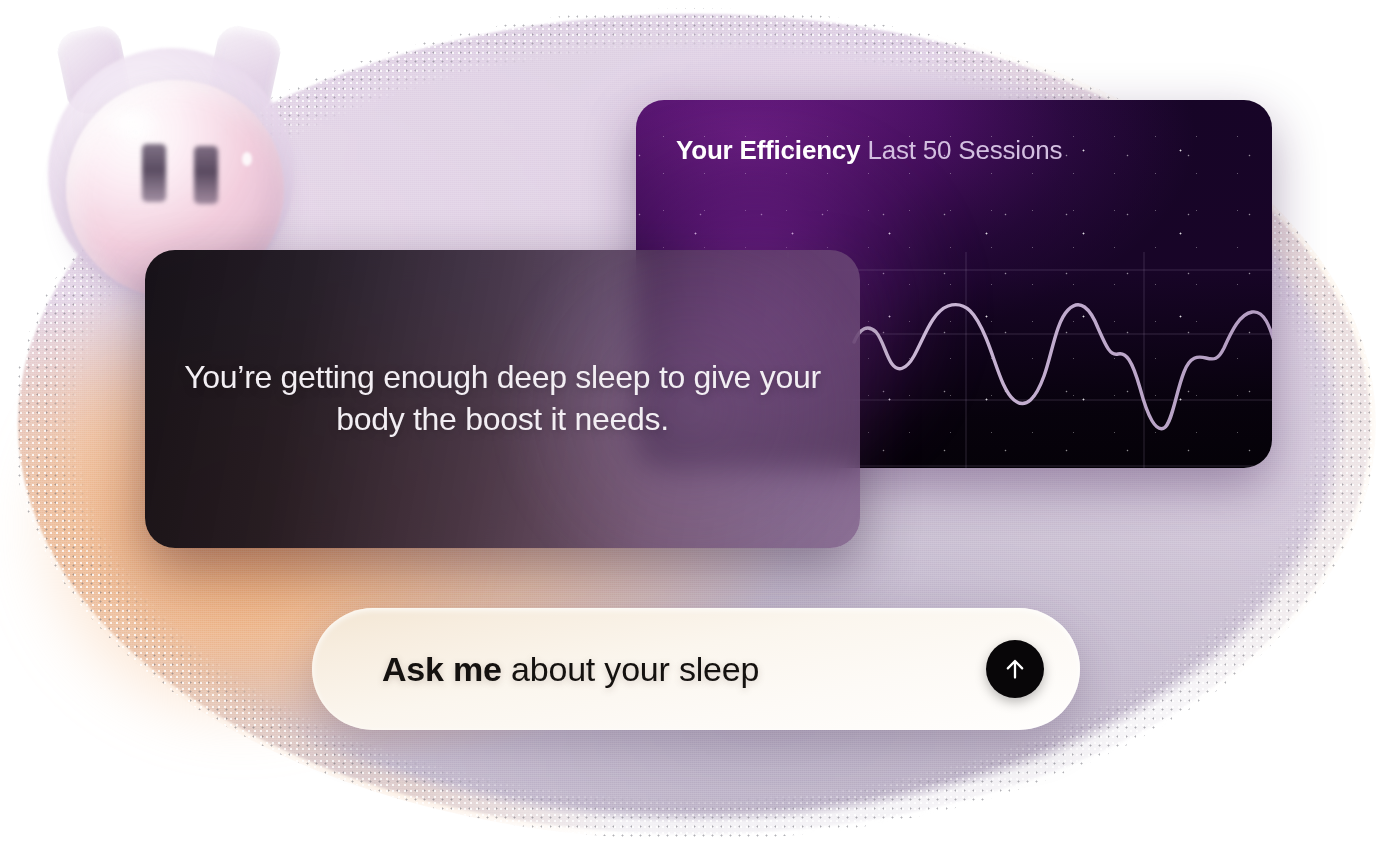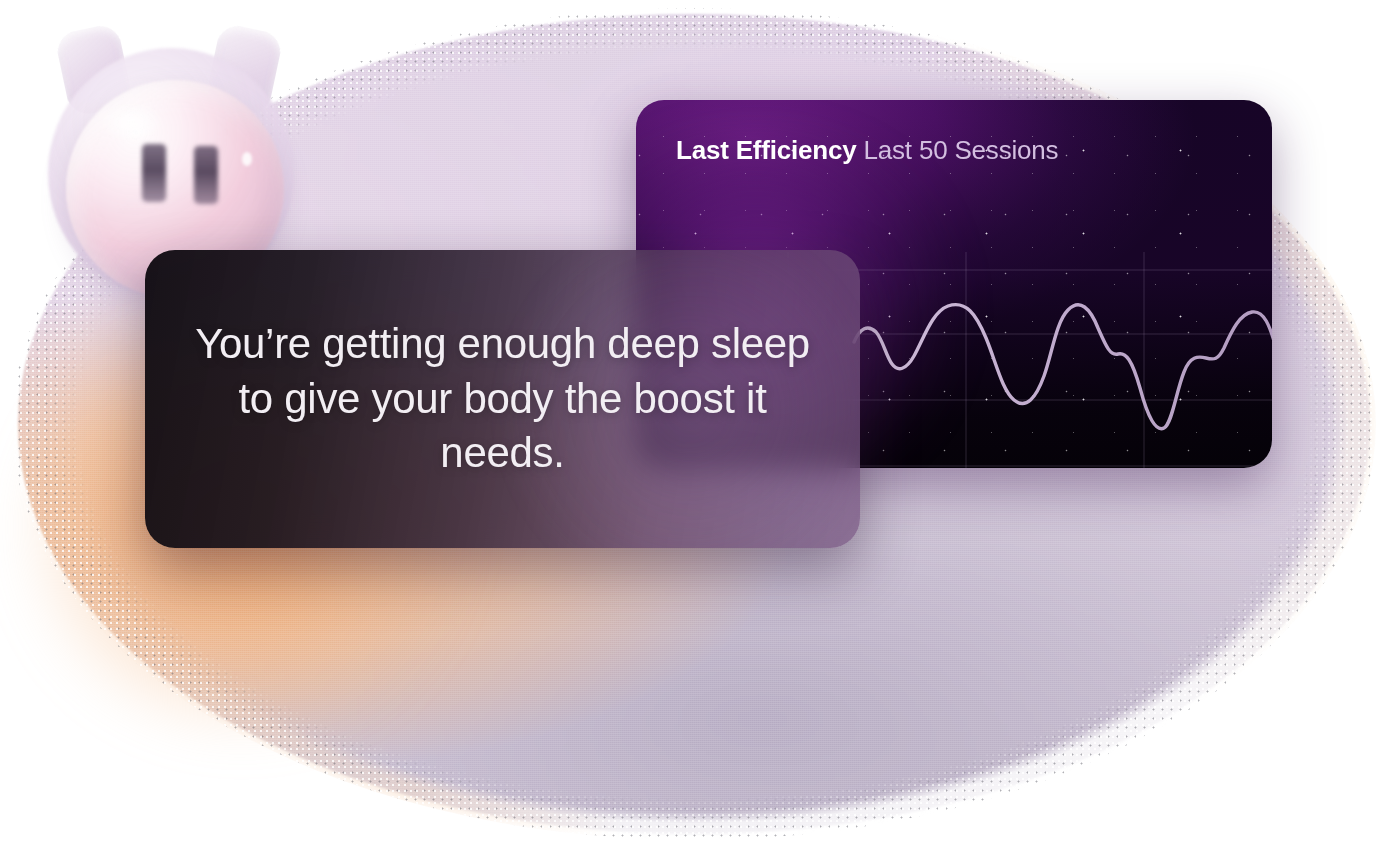--- a/index.html
+++ b/index.html
@@ -241,21 +241,21 @@
     right: -10px; top: -20px;
     width: 360px; height: 360px;
     border-radius: 50%;
     background: radial-gradient(circle at 50% 50%, rgba(190,150,205,0.22) 0%, rgba(170,130,190,0.08) 55%, rgba(0,0,0,0) 78%);
     filter: blur(14px);
     pointer-events: none;
   }
   .msg-text {
     position: relative;
     color: #f2eef3;
-    font-size: 42px;
+    font-size: 32px;
     line-height: 1.30;
     font-weight: 400;
     text-align: center;
     letter-spacing: -0.3px;
     padding: 0 32px;
     text-shadow: 0 2px 10px rgba(0,0,0,0.28);
   }
 
   
   .ask-pill {
@@ -309,21 +309,21 @@
     <div class="blob-rim"></div>
     <div class="blob-edge-speckle"></div>
   </div>
 
   <div class="sleep-card">
     <div class="card-stars"></div>
     <div class="card-glow-left"></div>
 
     <div class="card-head">
       <div class="card-title-row">
-        <span class="card-title-strong">Last Efficiency</span><span>&nbsp;</span><span class="card-title-light">Last 50 Sessions</span>
+        <span class="card-title-strong">Your Efficiency</span><span>&nbsp;</span><span class="card-title-light">Last 50 Sessions</span>
       </div>
     </div>
 
     <div class="chart-area">
       <svg class="chart-svg" viewBox="0 0 636 216" preserveAspectRatio="none">
         <defs>
           <linearGradient id="lineGrad" x1="0" y1="0" x2="1" y2="0">
             <stop offset="0%" stop-color="#d8c6e2" stop-opacity="0.95"></stop>
             <stop offset="45%" stop-color="#cbb5d8" stop-opacity="0.95"></stop>
             <stop offset="100%" stop-color="#c0a9cf" stop-opacity="0.92"></stop>
@@ -352,14 +352,24 @@
     <div class="avatar-eye left"></div>
     <div class="avatar-eye right"></div>
     <div class="avatar-glint"></div>
   </div>
 
   <div class="msg-bubble">
     <div class="msg-bubble-sheen"></div>
     <div class="msg-text">You’re getting enough deep sleep to give your body the boost it needs.</div>
   </div>
 
+  <div class="ask-pill">
+    <div class="ask-text">
+      <span class="strong">Ask me</span><span class="light"> about your sleep</span>
+    </div>
+    <button class="send-button" aria-label="Send">
+      <svg width="26" height="26" viewBox="0 0 26 26">
+        <path d="M13 21.5 L13 5.5 M13 5 L5.8 12.4 M13 5 L20.2 12.4" stroke="#ffffff" stroke-width="2.3" stroke-linecap="round" stroke-linejoin="round" fill="none"></path>
+      </svg>
+    </button>
+  </div>
 
 </div>
 
 </body></html>

